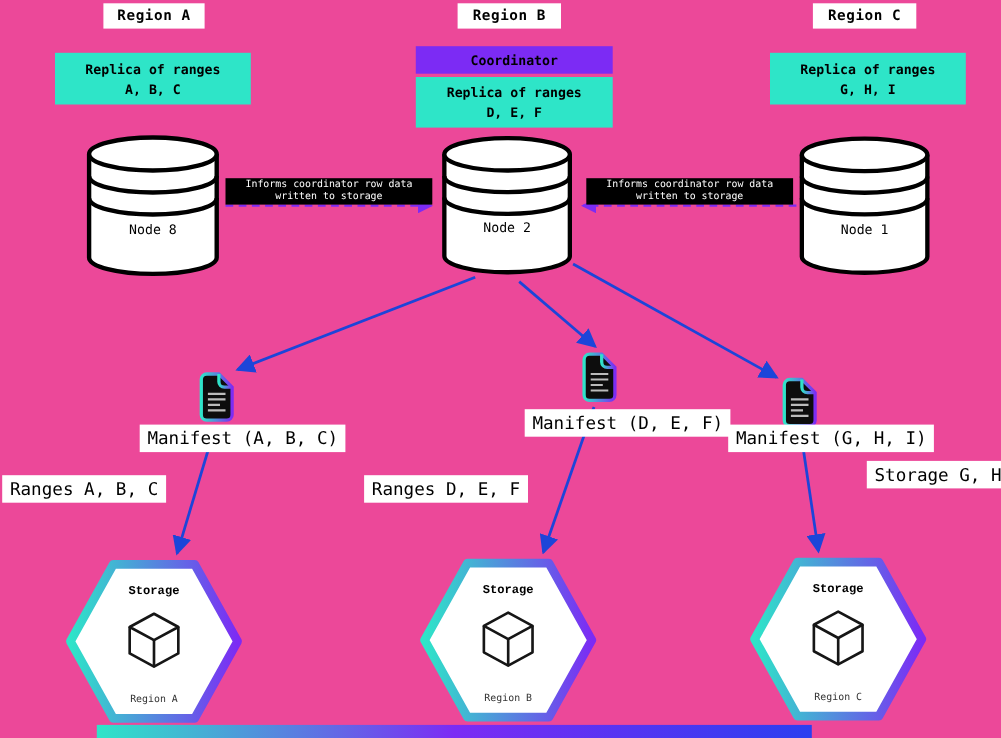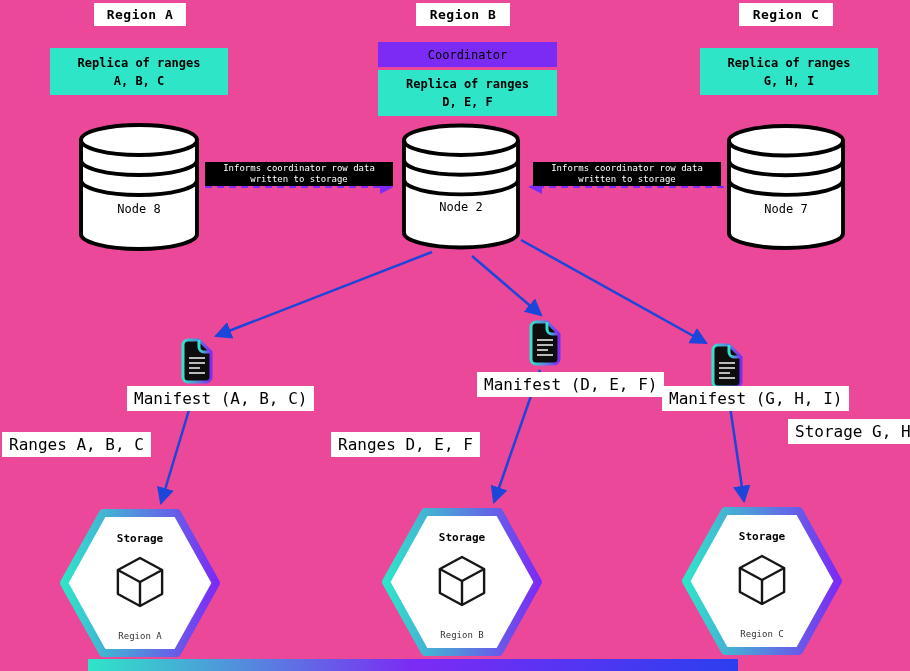--- a/index.html
+++ b/index.html
@@ -8,36 +8,36 @@
   .canvas { position:relative; width:910px; height:671px; background:#ec4899; overflow:hidden; }
   .abs { position:absolute; z-index:2; }
   .layer { position:absolute; left:0; top:0; z-index:1; }
 
   .white-box { background:#fff; color:#000; display:flex; align-items:center; justify-content:center; }
   .region-header { font-weight:bold; font-size:13px; letter-spacing:0.5px; }
 
   .cyan-box { background:#2ee5c8; color:#000; font-weight:bold; font-size:12px;
               display:flex; flex-direction:column; align-items:center; justify-content:center;
               gap:4px; text-align:center; }
-  .coordinator { background:#7c2bf4; color:#000; font-weight:normal; font-size:12px;
+  .coordinator { background:#7c2bf4; color:#000; font-weight:bold; font-size:12px;
                  display:flex; align-items:center; justify-content:center; }
 
   .node-wrap { }
   .node-label { position:absolute; left:0; right:0; top:80px; text-align:center;
                 color:#000; font-size:12px; }
 
   .small-label { background:#fff; color:#000; font-size:16px; padding:3px 7px;
                  white-space:nowrap; display:inline-block; }
 
   .inform { color:#fff; font-size:9px; line-height:11px; text-align:center; background:#000; padding:1px 0; }
 
   .storage-hex { }
   .storage-hex > svg.hex-shape { position:absolute; left:0; top:0; }
   .hex-title { position:absolute; top:24px; left:0; right:0; text-align:center;
-               font-weight:bold; font-size:11px; color:#000; }
+               font-weight:bold; font-size:11px; color:#000;font-family:Liberation Mono, monospace; }
   .cube { position:absolute; top:46px; left:50%; transform:translateX(-50%); }
   .hex-region { position:absolute; bottom:17px; left:0; right:0; text-align:center;
                 font-size:9px; color:#333; }
 
   .bottom-bar { position:absolute; z-index:1; left:88px; top:659px; width:650px; height:12px;
                 background:linear-gradient(90deg,#2ee5c8 0%,#7c2bf4 50%,#2b3ff0 100%); }
 </style>
 </head>
 <body>
 
@@ -108,21 +108,21 @@
     <div class="node-label">Node 2</div>
   </div>
 
   <div class="abs node-wrap" style="left:726px;top:122px;width:120px;height:130px">
     <svg width="120" height="130" viewBox="0 0 122 130">
       <path d="M3,18 v94 a58,15 0 0 0 116,0 v-94" fill="#fff" stroke="#000" stroke-width="4"></path>
       <ellipse cx="61" cy="18" rx="58" ry="15" fill="#fff" stroke="#000" stroke-width="4"></ellipse>
       <path d="M3,38 a58,15 0 0 0 116,0" fill="none" stroke="#000" stroke-width="4"></path>
       <path d="M3,58 a58,15 0 0 0 116,0" fill="none" stroke="#000" stroke-width="4"></path>
     </svg>
-    <div class="node-label">Node 7</div>
+    <div class="node-label">Node 1</div>
   </div>
 
   <div class="abs inform" style="left:205px;top:162px;width:188px">
     <div>Informs coordinator row data</div>
     <div>written to storage</div>
   </div>
   <div class="abs inform" style="left:533px;top:162px;width:188px">
     <div>Informs coordinator row data</div>
     <div>written to storage</div>
   </div>

